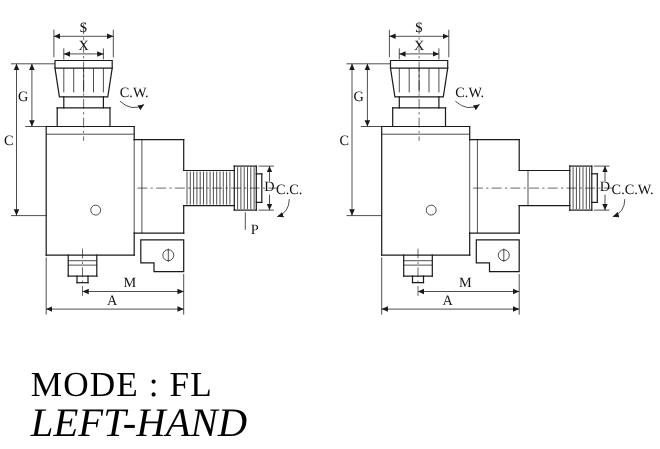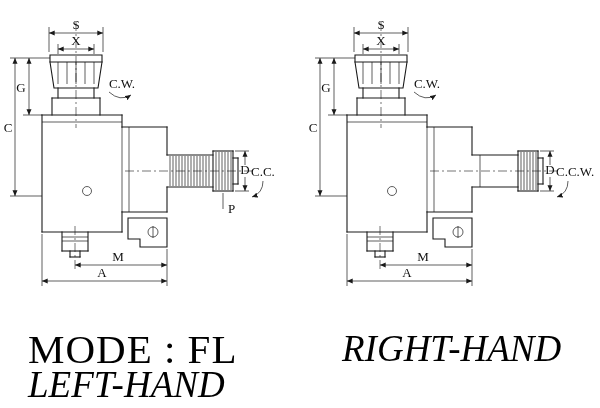--- a/index.html
+++ b/index.html
@@ -5,21 +5,21 @@
   html,body{margin:0;padding:0;}
   #page{position:relative;width:600px;height:408px;background:#ffffff;overflow:hidden;
         font-family:"Liberation Serif","DejaVu Serif",serif;}
   svg.drawing{position:absolute;top:0;}
   .o{stroke:#1a1a1a;stroke-width:1.1;fill:none;stroke-linecap:square;}
   .t{stroke:#1a1a1a;stroke-width:0.7;fill:none;}
   .d{stroke:#1a1a1a;stroke-width:0.7;fill:none;}
   .c{stroke:#1a1a1a;stroke-width:0.6;fill:none;stroke-dasharray:9 3 2 3;}
   text.dim{font-family:"Liberation Serif","DejaVu Serif",serif;font-size:13px;fill:#111;}
   .caption{position:absolute;color:#000;}
-  .caption .mode{font-size:41px;line-height:36px;letter-spacing:1px;text-align:right;}
+  .caption .mode{font-size:32px;line-height:36px;letter-spacing:1px;}
   .caption .hand{font-size:37px;line-height:36px;font-style:italic;}
 </style>
 </head>
 <body>
 
 <div id="page">
 
   <svg class="drawing" style="left:0px" width="295" height="310" viewBox="0 0 295 310">
     <defs>
       <marker id="arrL" viewBox="0 0 10 10" refX="9" refY="5" markerWidth="9" markerHeight="9" orient="auto-start-reverse">
@@ -267,16 +267,15 @@
       <text class="dim" x="118" y="261" text-anchor="middle">M</text>
       <text class="dim" x="102" y="277" text-anchor="middle">A</text>
     </g>
   </svg>
 
   <div class="caption" style="left:28px;top:331px">
     <div class="mode">MODE : FL</div>
     <div class="hand">LEFT-HAND</div>
   </div>
   <div class="caption" style="left:342px;top:331px">
-    <div class="hand">RIGHT-HAND</div>
   </div>
 
 </div>
 
 </body></html>

